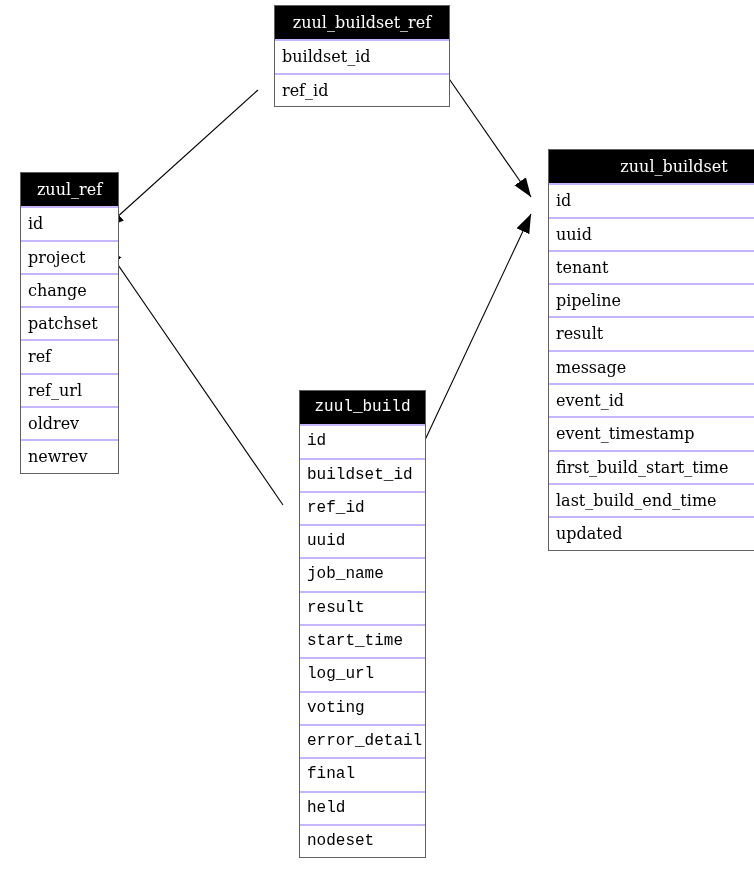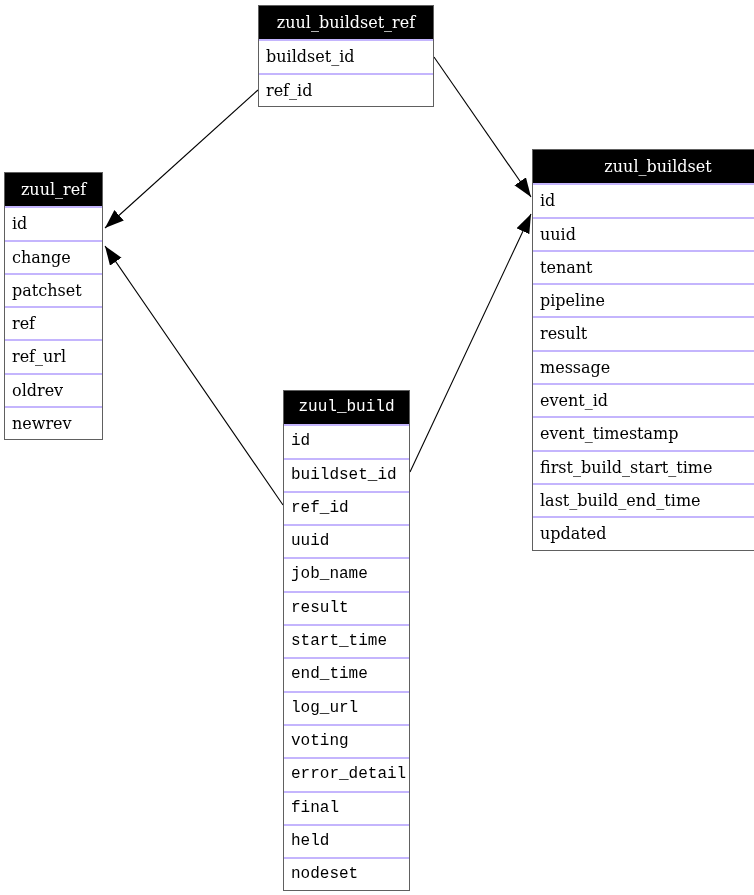--- a/index.html
+++ b/index.html
@@ -10,20 +10,21 @@
     background: #ffffff;
     font-family: "DejaVu Serif", "Liberation Serif", serif;
     overflow: hidden;
   }
   .er-table {
     position: absolute;
     background: #f0abfc;
     border: 1px solid #606060;
     box-sizing: border-box;
     z-index: 2;
+    margin-left: 16px;
   }
   .er-table .hdr {
     height: 33.3px;
     line-height: 33.3px;
     background: #000000;
     color: #ffffff;
     text-align: center;
     font-size: 16px;
     white-space: nowrap;
     overflow: hidden;
@@ -64,20 +65,21 @@
       <line x1="410" y1="472" x2="531" y2="214" stroke="#000000" stroke-width="1.1" marker-end="url(#arrowhead)"></line>
     </svg>
 <div class="er-table" style="left: 258px; top: 5px; width: 176px;">
       <div class="hdr">zuul_buildset_ref</div>
       <div class="row">buildset_id</div>
       <div class="row">ref_id</div>
     </div>
     <div class="er-table" style="left: 4px; top: 172px; width: 99px;">
       <div class="hdr">zuul_ref</div>
       <div class="row">id</div>
+      <div class="row">project</div>
       <div class="row">change</div>
       <div class="row">patchset</div>
       <div class="row">ref</div>
       <div class="row">ref_url</div>
       <div class="row">oldrev</div>
       <div class="row">newrev</div>
     </div>
     <div class="er-table" style="left: 532px; top: 149px; width: 252px;">
       <div class="hdr">zuul_buildset</div>
       <div class="row">id</div>
@@ -94,21 +96,20 @@
     </div>
     <div class="er-table" style="left: 283px; top: 390px; width: 127px; font-family: Liberation Mono, monospace;">
       <div class="hdr">zuul_build</div>
       <div class="row">id</div>
       <div class="row">buildset_id</div>
       <div class="row">ref_id</div>
       <div class="row">uuid</div>
       <div class="row">job_name</div>
       <div class="row">result</div>
       <div class="row">start_time</div>
-      <div class="row">end_time</div>
       <div class="row">log_url</div>
       <div class="row">voting</div>
       <div class="row">error_detail</div>
       <div class="row">final</div>
       <div class="row">held</div>
       <div class="row">nodeset</div>
     </div>
   </div>
 
 </body></html>

